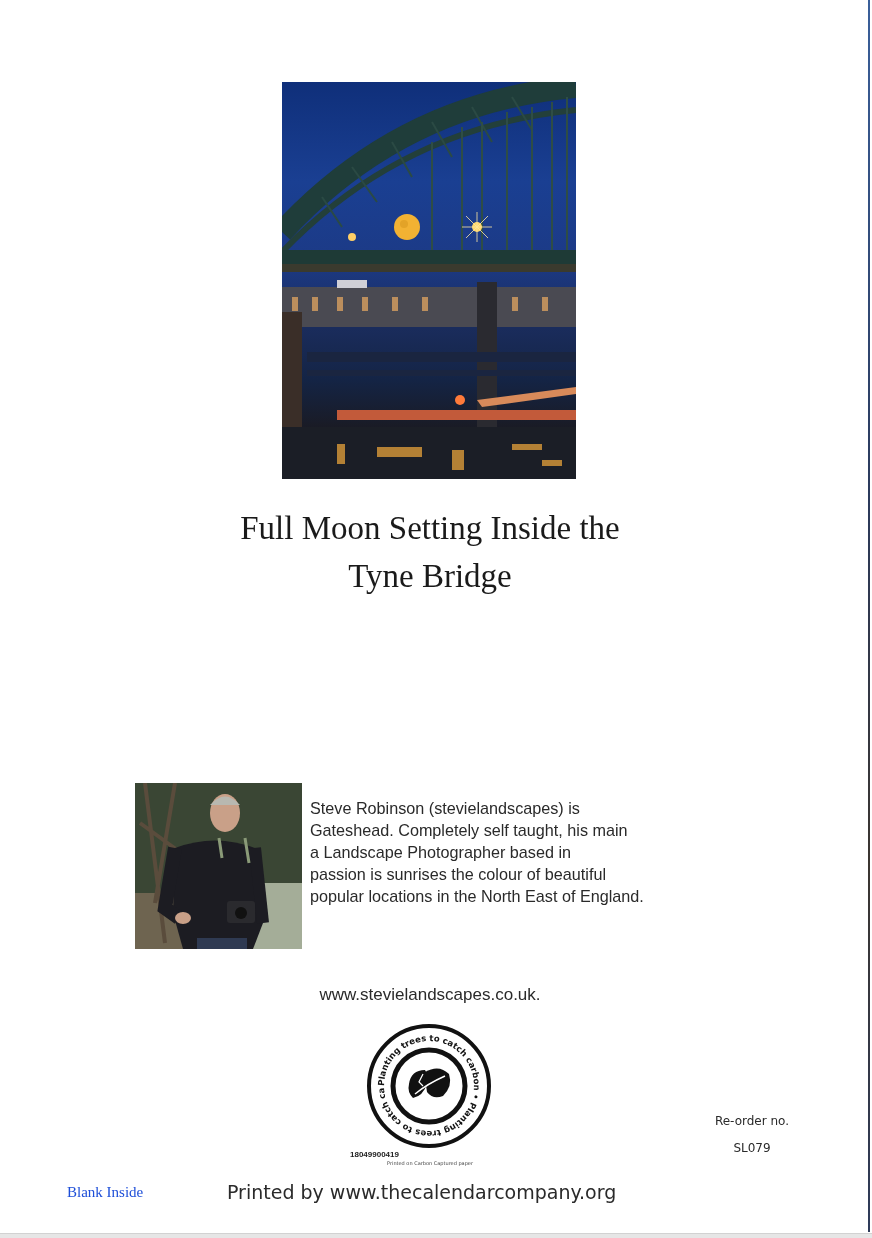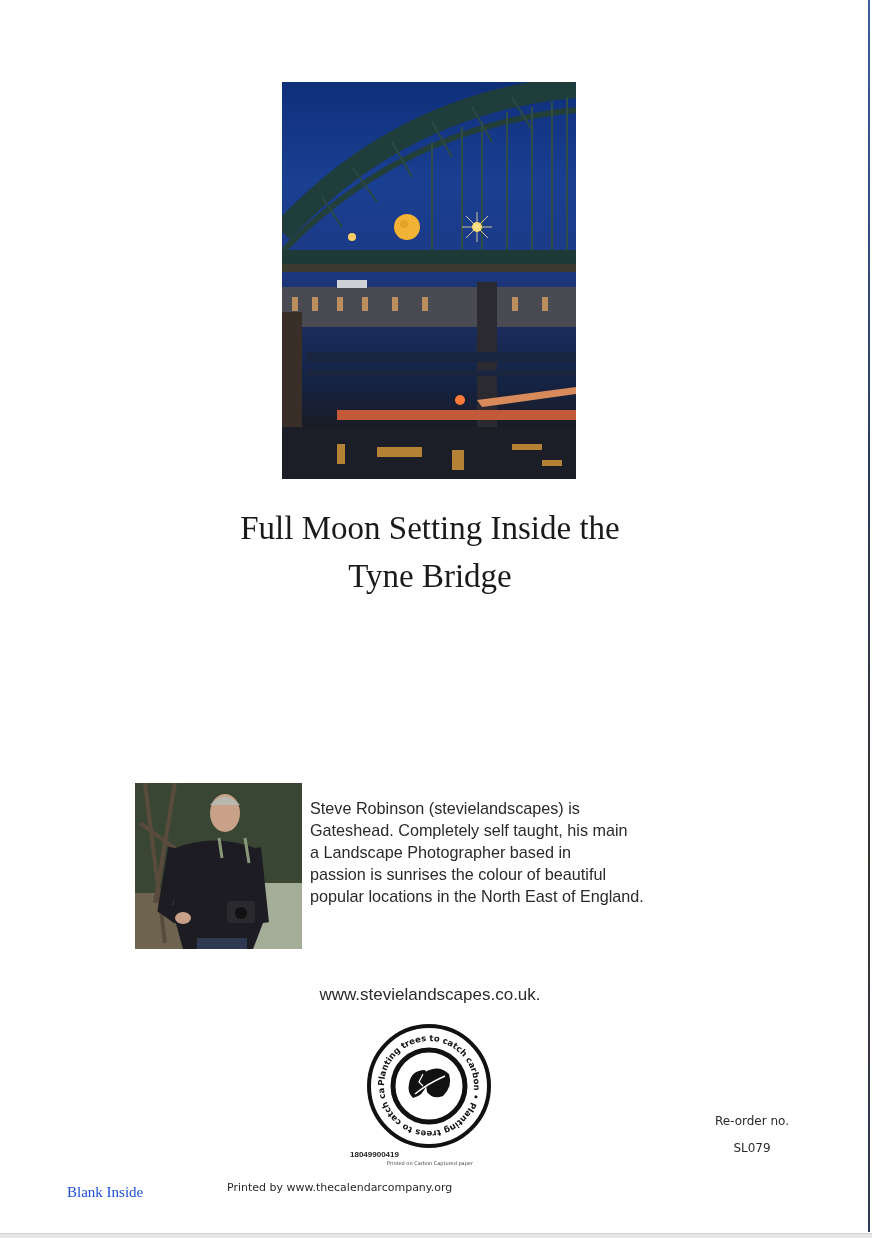--- a/index.html
+++ b/index.html
@@ -32,21 +32,21 @@
 
     
     .badge { position: absolute; left: 367px; top: 1024px; width: 124px; height: 124px; }
     .badge-code { position: absolute; left: 350px; top: 1150px; width: 160px; text-align: left;
       font-family: Liberation Sans, sans-serif; font-weight: bold; font-size: 8px; color: #222; }
     .badge-note { position: absolute; left: 350px; top: 1160px; width: 160px; text-align: center;
       font-family: "DejaVu Sans", sans-serif; font-size: 5px; color: #444; }
 
     
     .blank-inside { position: absolute; left: 55px; top: 1184px; font-family: Liberation Serif, serif; font-size: 15px; color: #1d4ed8; margin-left: 12px; }
-    .printed-by { position: absolute; left: 227px; top: 1181px; font-family: "DejaVu Sans", sans-serif; font-size: 11px; color: #2a2a2a; white-space: nowrap; }
+    .printed-by { position: absolute; left: 227px; top: 1181px; font-family: "DejaVu Sans", sans-serif; font-size: 19px; color: #2a2a2a; white-space: nowrap; }
     .reorder { position: absolute; left: 672px; top: 1108px; width: 160px; text-align: center; font-family: "DejaVu Sans", sans-serif; font-size: 12px; line-height: 27px; color: #2a2a2a; }
   </style>
 </head>
 <body>
 
 <div class="page">
 
   <div class="photo" title="Full moon setting inside the Tyne Bridge at night">
     <svg width="294" height="397" viewBox="0 0 294 397">
 

